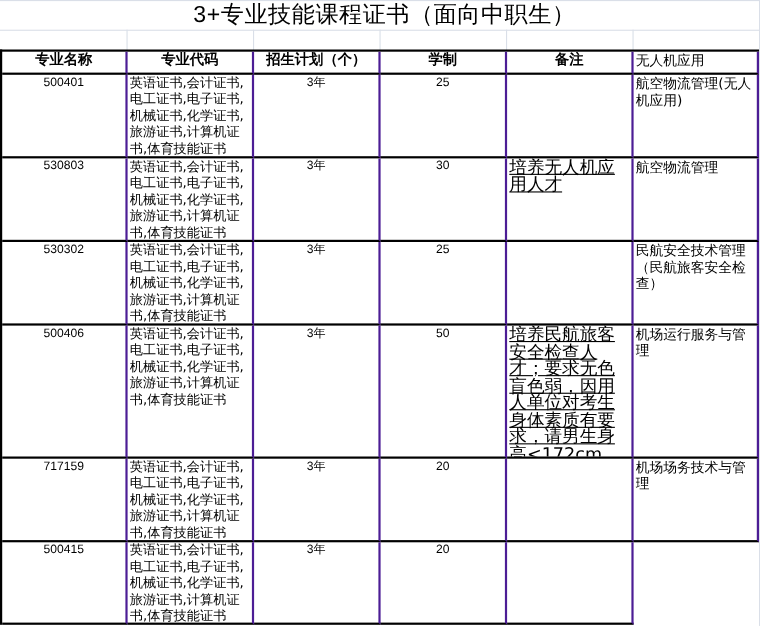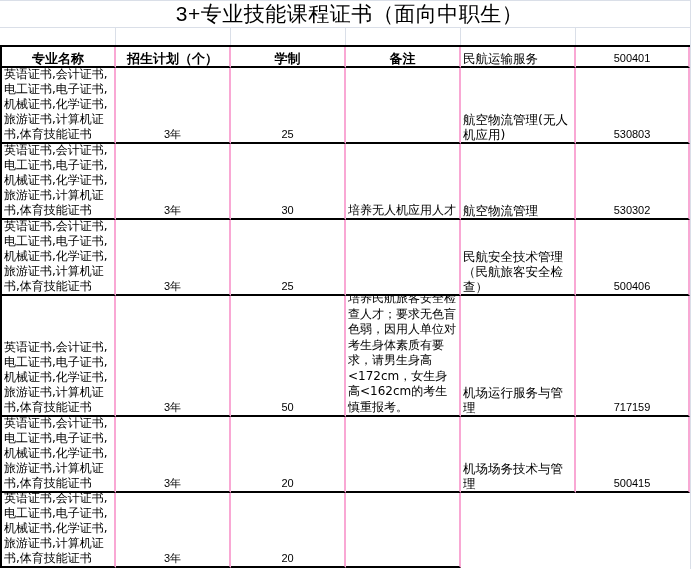--- a/index.html
+++ b/index.html
@@ -15,33 +15,33 @@
       font-family: "Liberation Sans", "DejaVu Sans", sans-serif; white-space: nowrap;
     }
     .grid {
       position: absolute; left: 0; top: 45px;
       display: grid;
       grid-template-columns: 114px 115px 115px 115px 115px 114px;
       grid-template-rows: 21px 76px 76px 76px 121px 76px 75px;
       border-left: 2px solid #000; border-top: 2px solid #000;
     }
     .cell {
-      box-sizing: border-box; border-right: 2px solid #f9a8d4; border-bottom: 2px solid #000;
-      overflow: hidden; display: flex; align-items: flex-end; padding: 0 2px;
+      box-sizing: border-box; border-right: 2px solid #4c1d95; border-bottom: 2px solid #000;
+      overflow: hidden; display: flex; align-items: flex-start; padding: 0 2px;
       font-size: 12.5px; line-height: 15px;
     }
     .cell > span { display: block; width: 100%; overflow-wrap: anywhere; }
     .hdr { justify-content: center; text-align: center; font-weight: bold; font-size: 13px; }
     .hdr > span { text-align: center; }
     .c-left > span { text-align: left; }
     .c-center { justify-content: center; }
     .c-center > span { text-align: center; }
     .num { font-family: "Liberation Sans", sans-serif; font-size: 11px; }
     .cert { font-size: 12px; line-height: 15px; }
-    .note { font-size: 12px; line-height: 15.5px; }
+    .note { font-size: 16px; line-height: 15.5px; text-decoration: underline; }
   </style>
 </head>
 <body>
 
 <div class="gl-h" style="top:0;"></div>
 <div class="gl-h" style="top:27px;"></div>
 <div class="gl-v" style="left:115px; top:27px; height:19px;"></div>
 <div class="gl-v" style="left:230px; top:27px; height:19px;"></div>
 <div class="gl-v" style="left:345px; top:27px; height:19px;"></div>
 <div class="gl-v" style="left:460px; top:27px; height:19px;"></div>
@@ -49,31 +49,34 @@
 <div class="gl-v" style="left:690px; top:0; height:569px;"></div>
 
 <div class="title">3+专业技能课程证书（面向中职生）</div>
 
 <div class="grid">
 
   <div class="cell hdr">
       <span>专业名称</span>
     </div>
   <div class="cell hdr">
+      <span>专业代码</span>
+    </div>
+  <div class="cell hdr">
       <span>招生计划（个）</span>
     </div>
   <div class="cell hdr">
       <span>学制</span>
     </div>
   <div class="cell hdr">
       <span>备注</span>
     </div>
 
   <div class="cell c-left">
-      <span>民航运输服务</span>
+      <span>无人机应用</span>
     </div>
   <div class="cell c-center num">
       <span>500401</span>
     </div>
   <div class="cell c-left cert">
       <span>英语证书,会计证书,电工证书,电子证书,机械证书,化学证书,旅游证书,计算机证书,体育技能证书</span>
     </div>
   <div class="cell c-center num">
       <span>3年</span>
     </div>

